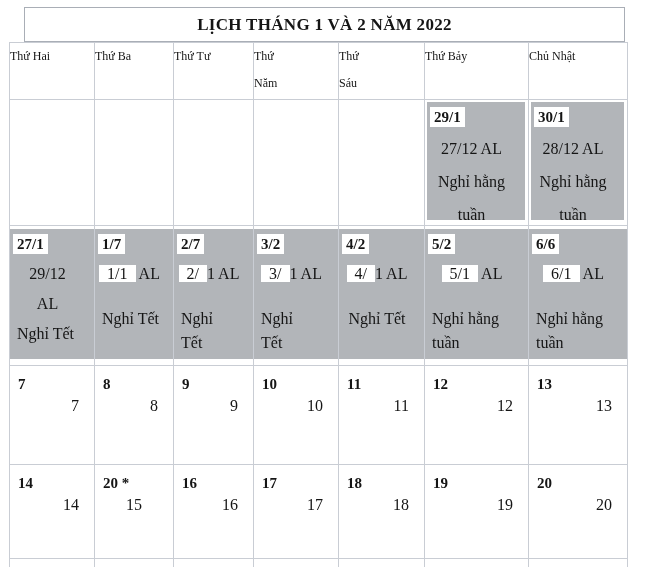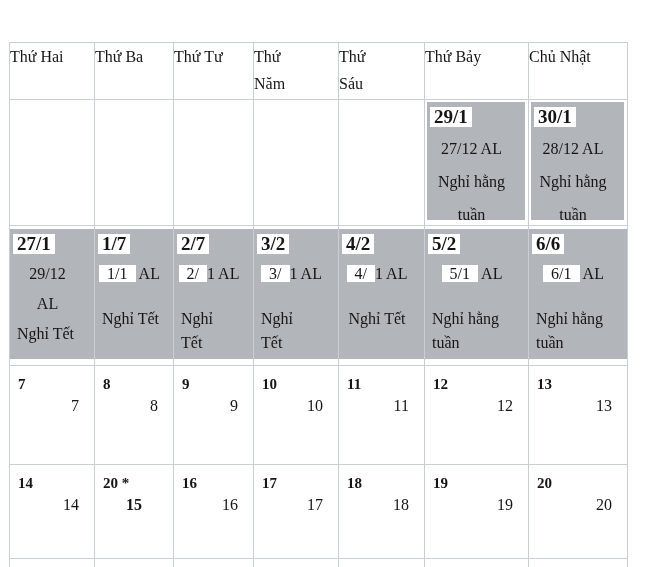--- a/index.html
+++ b/index.html
@@ -25,49 +25,50 @@
     border:1px solid var(--outer,#a9aeb6);
   }
   table.cal td,table.cal th{
     border:1px solid var(--grid,#c9cdd4);
     padding:0;vertical-align:top;position:relative;
     box-sizing:border-box;
     font-weight:normal;text-align:left;
   }
   
   th.wd{
-    text-align:center;font-weight:bold;font-size:16px;
+    text-align:center;font-weight:bold;font-size:12px;
     padding-top:11px;line-height:27px;
     border-color:#b4b9c1;
   }
   
   .shade{position:absolute;background:var(--holiday,#b2b5b9);}
   .shade.w1{top:2px;left:2px;right:3px;bottom:5px;}
   .shade.w2{top:3px;left:0;right:0;bottom:6px;}
   .chip-row{margin:5px 0 0 3px;height:25px;}
   .chip{
     display:inline-block;background:var(--chip,#ffffff);
-    font-weight:bold;font-size:19px;padding:1px 4px;line-height:18px;
+    font-weight:bold;font-size:15px;padding:1px 4px;line-height:18px;
   }
   .line{font-size:16px;line-height:30px;white-space:pre;}
   .shade.w1 .line{line-height:33px;}
   .line.al-r{text-align:center;padding-right:9px;}
   .line.al-l{text-align:left;padding-left:7px;}
   .line.gap{margin-top:15px;}
   .line.tight{margin-top:-6px;}
   .hl{background:var(--chip,#ffffff);padding:0 8px;}
   
   .solar{font-weight:bold;font-size:15px;padding:9px 0 0 8px;line-height:18px;}
   .lunar{font-size:16px;text-align:right;padding-right:15px;margin-top:3px;line-height:20px;}
-  .lunar.center{text-align:center;padding-right:0;font-weight:bold;}
+  .lunar.center{text-align:center;padding-right:0;}
 </style>
 </head>
 <body>
 
 <div class="page" style="--holiday: #b2b5b9; --chip: #ffffff; --grid: #c9cdd4; --outer: #a9aeb6; --text: #151515;">
+  <div class="title-box">LỊCH THÁNG 1 VÀ 2 NĂM 2022</div>
   <table class="cal">
     <colgroup id="cols">
         <col style="width: 85px;">
         <col style="width: 79px;">
         <col style="width: 80px;">
         <col style="width: 85px;">
         <col style="width: 86px;">
         <col style="width: 104px;">
         <col style="width: 99px;">
       </colgroup>

